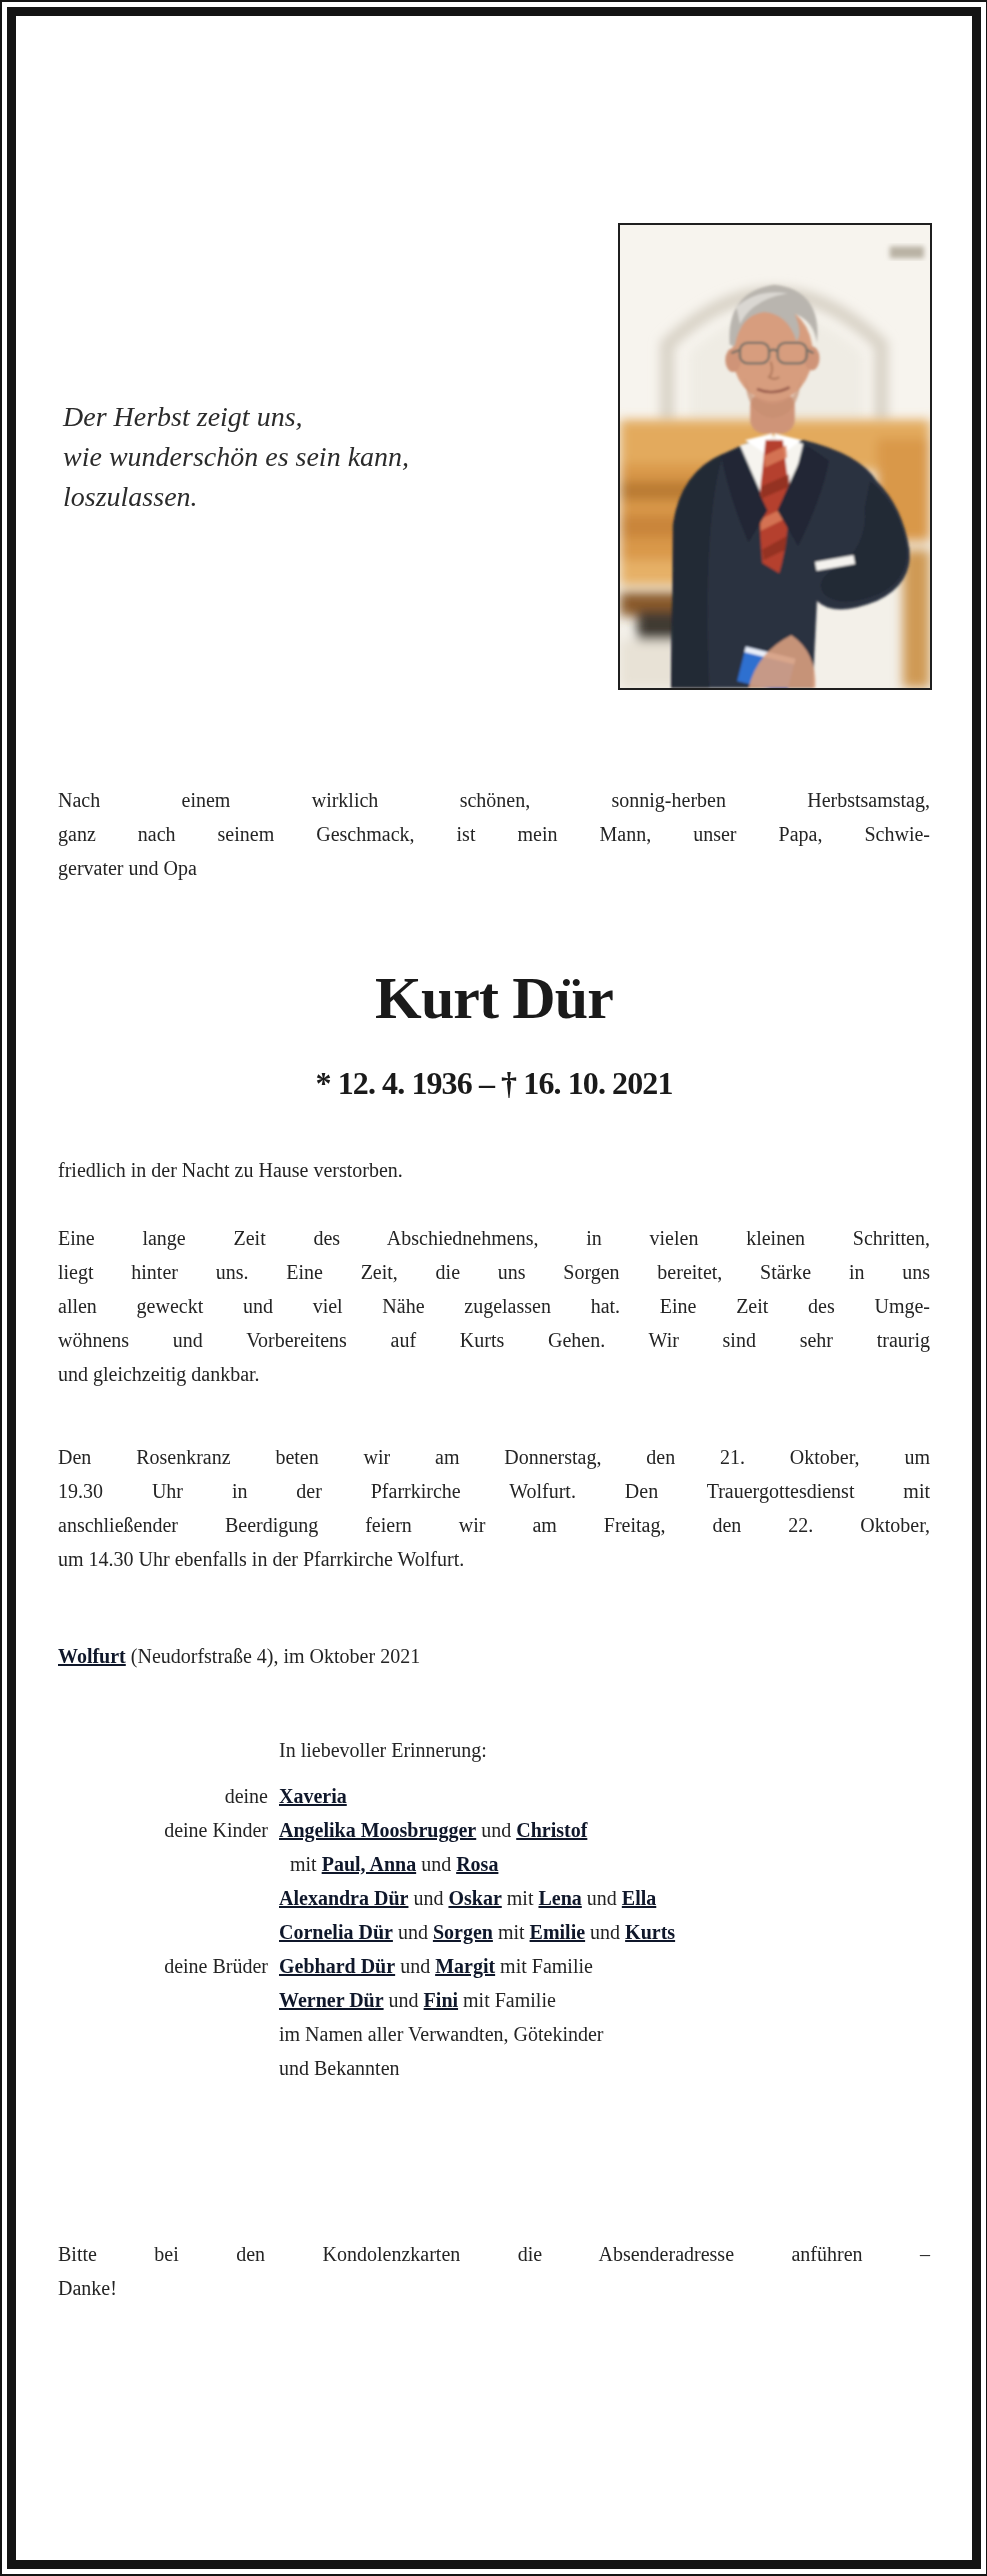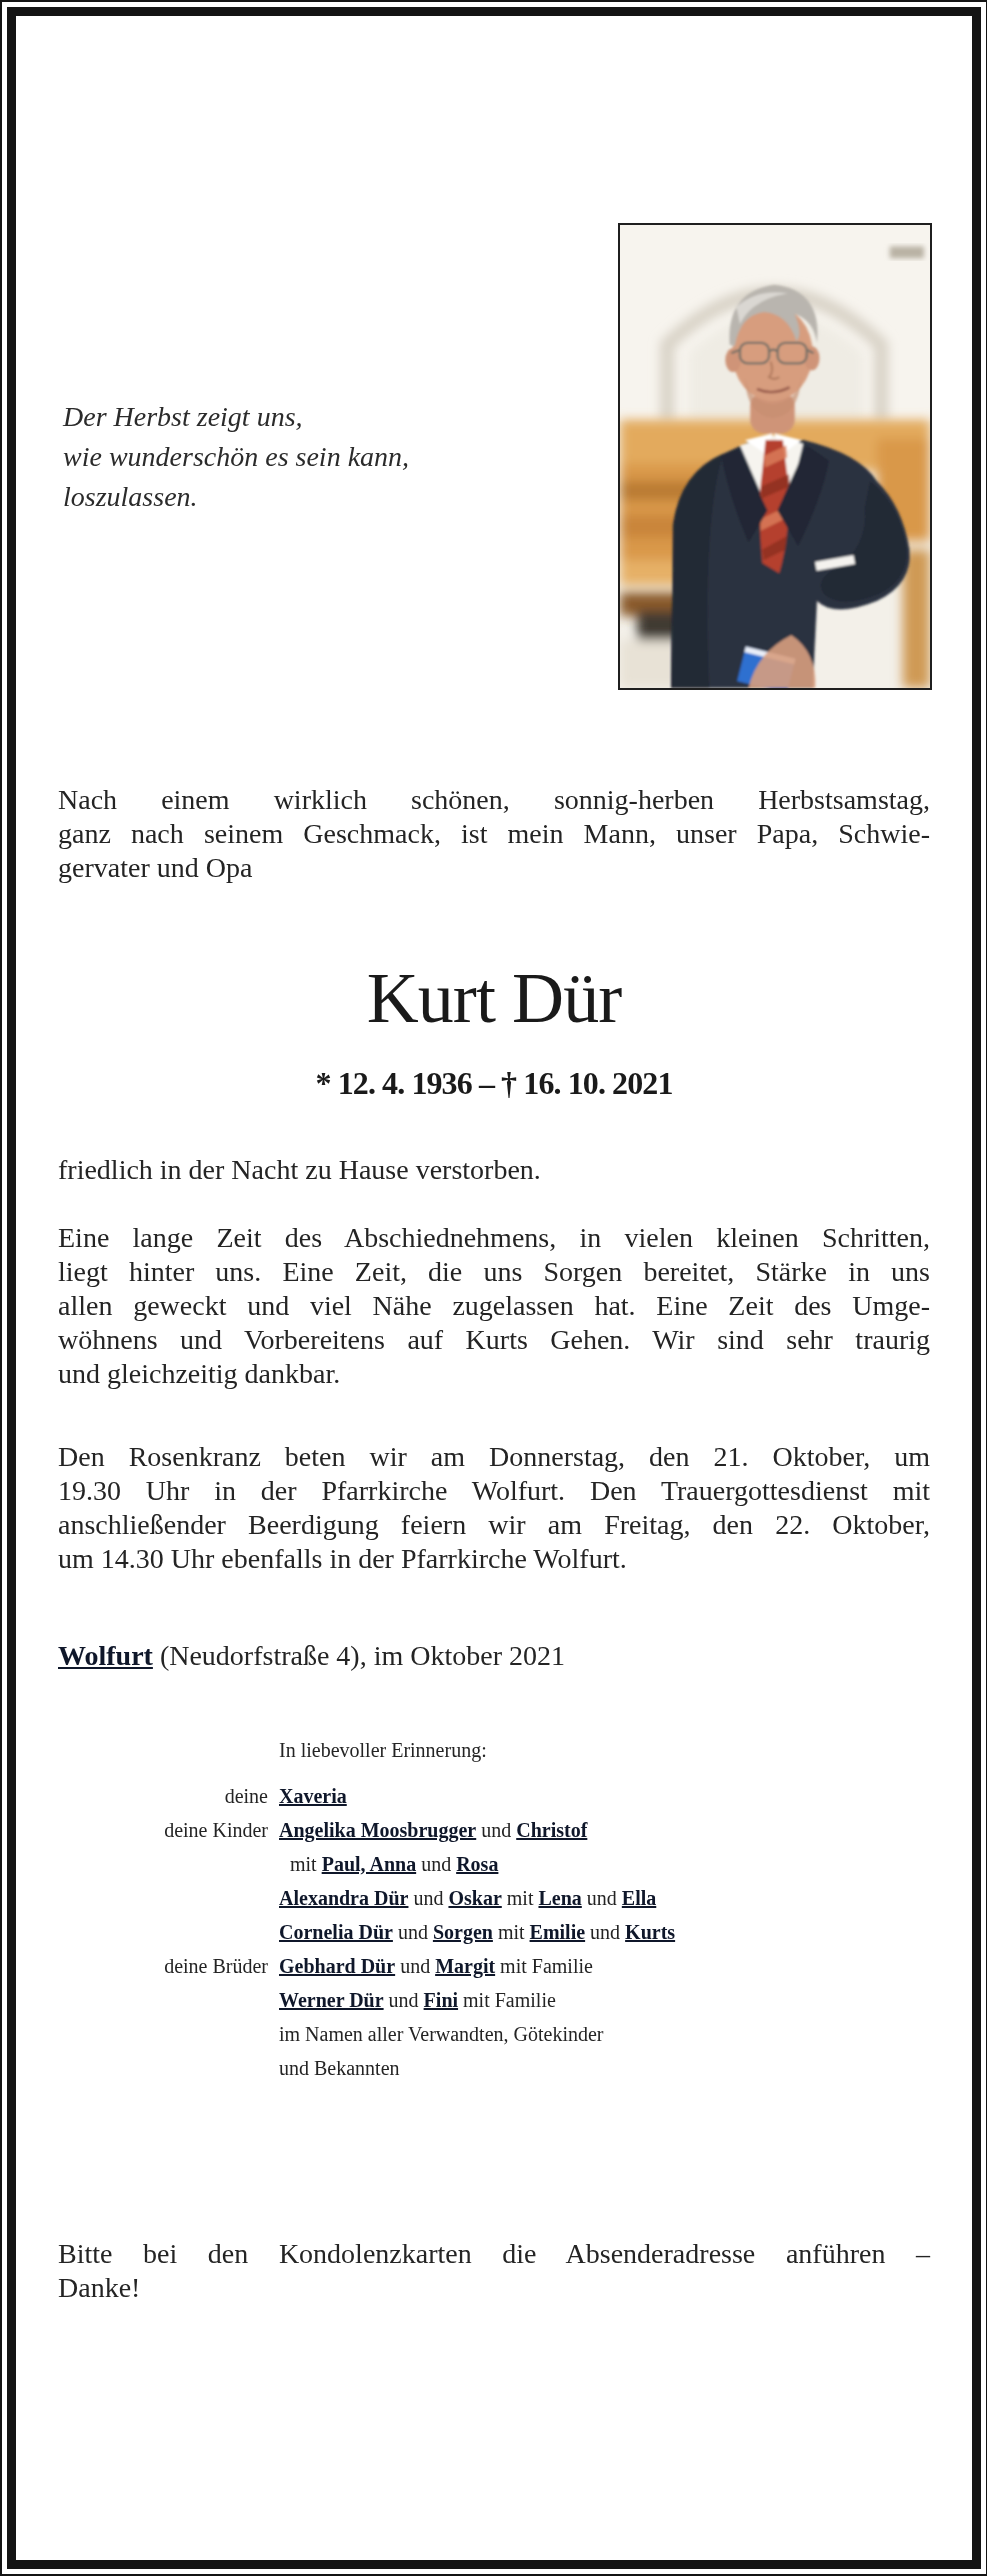--- a/index.html
+++ b/index.html
@@ -22,27 +22,27 @@
   }
 
   
   .photo{
     left:618px;top:223px;width:314px;height:467px;
     border:2.6px solid #1f1f1f;box-sizing:border-box;background:#f2efe9;
   }
   .photo svg{display:block;width:100%;height:100%;}
 
   
-  .col{left:58px;width:872px;font-size:28px;line-height:34px;}
+  .col{left:58px;width:872px;font-size:20px;line-height:34px;}
   .jl{text-align:justify;text-align-last:justify;}
   .jl.last{text-align-last:left;}
 
   .name{
     left:58px;top:952px;width:872px;text-align:center;
-    font-size:72px;line-height:92px;font-weight:normal;color:#1a1a1a;
+    font-size:60px;line-height:92px;font-weight:bold;color:#1a1a1a;
     letter-spacing:-0.9px;
   }
   .dates{
     left:58px;top:1065px;width:872px;text-align:center;
     font-size:32px;font-weight:bold;letter-spacing:-0.9px;color:#1a1a1a;
   }
 
   
   .family{left:58px;top:1733px;width:872px;font-size:20px;line-height:34px;}
   .fam-heading{display:flex;margin-bottom:12px;}

